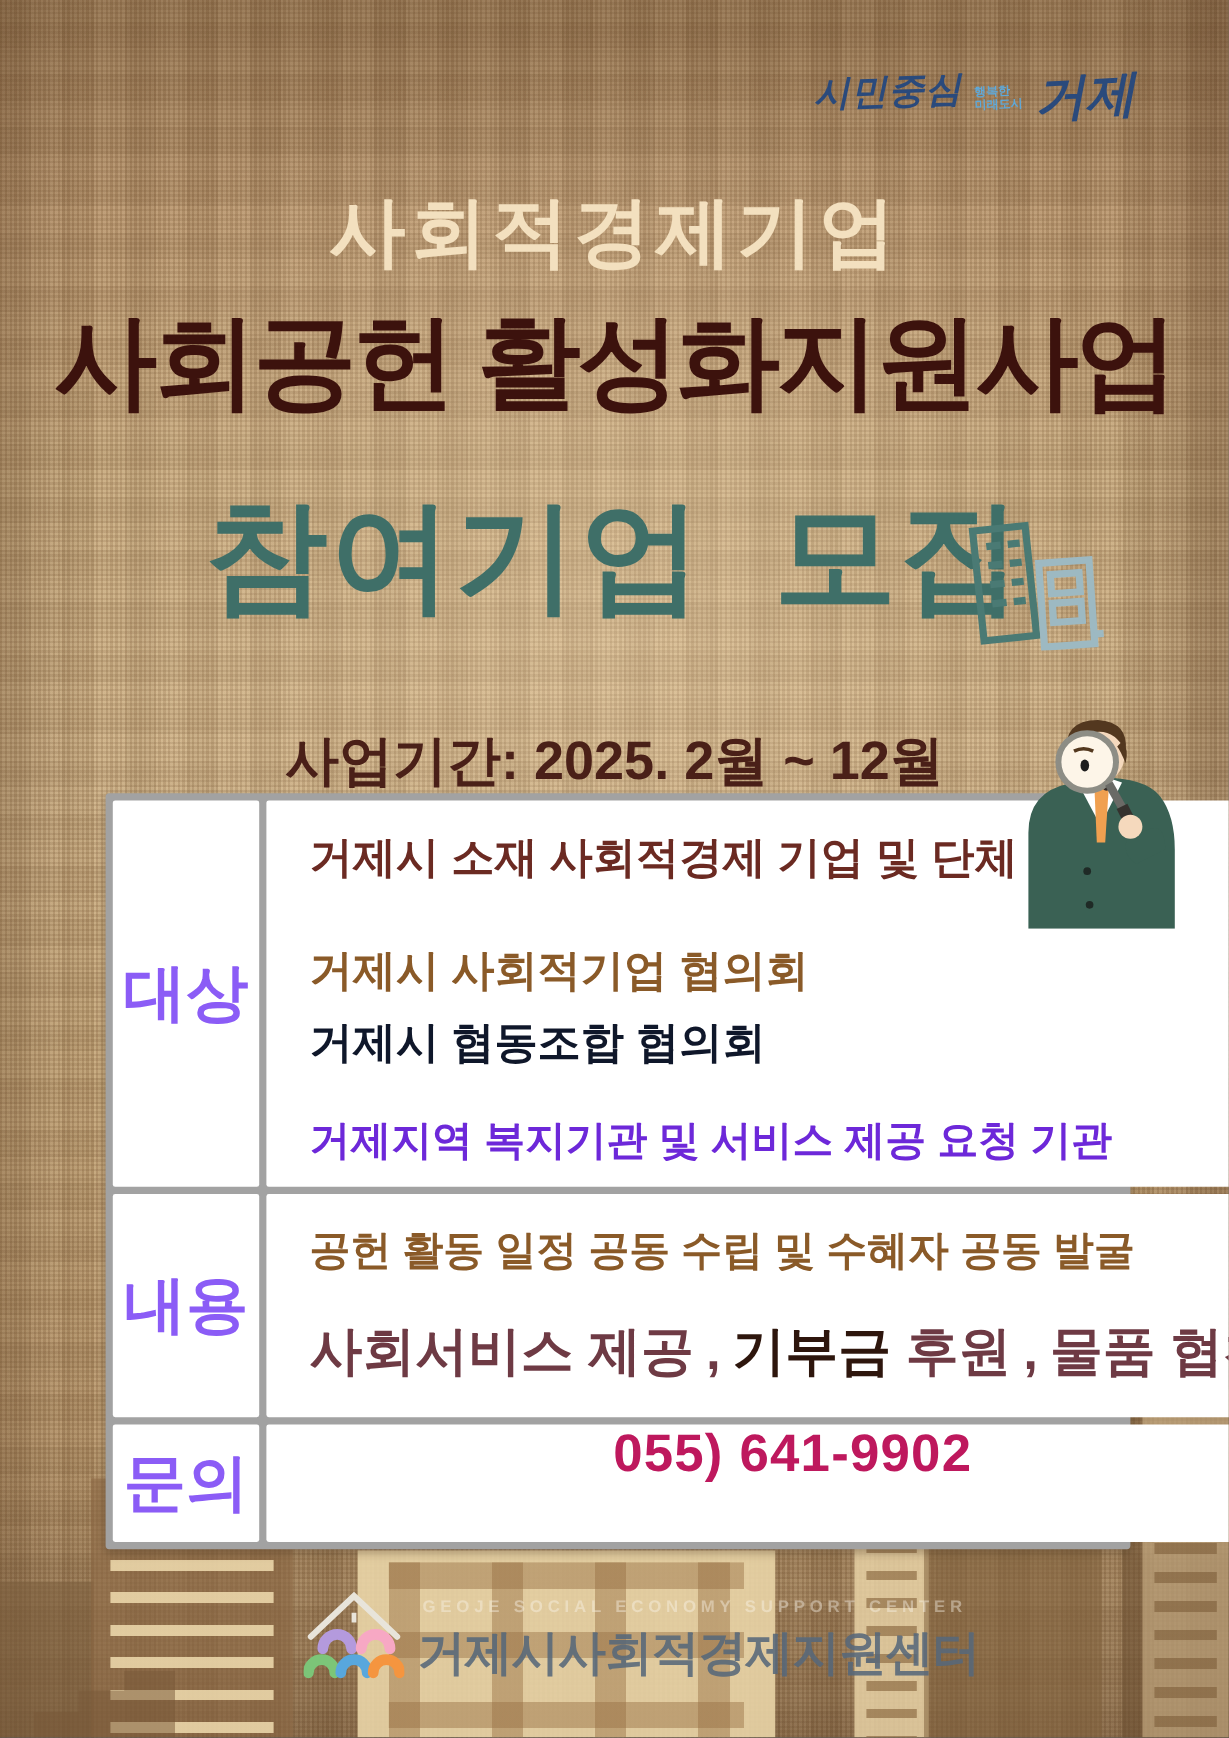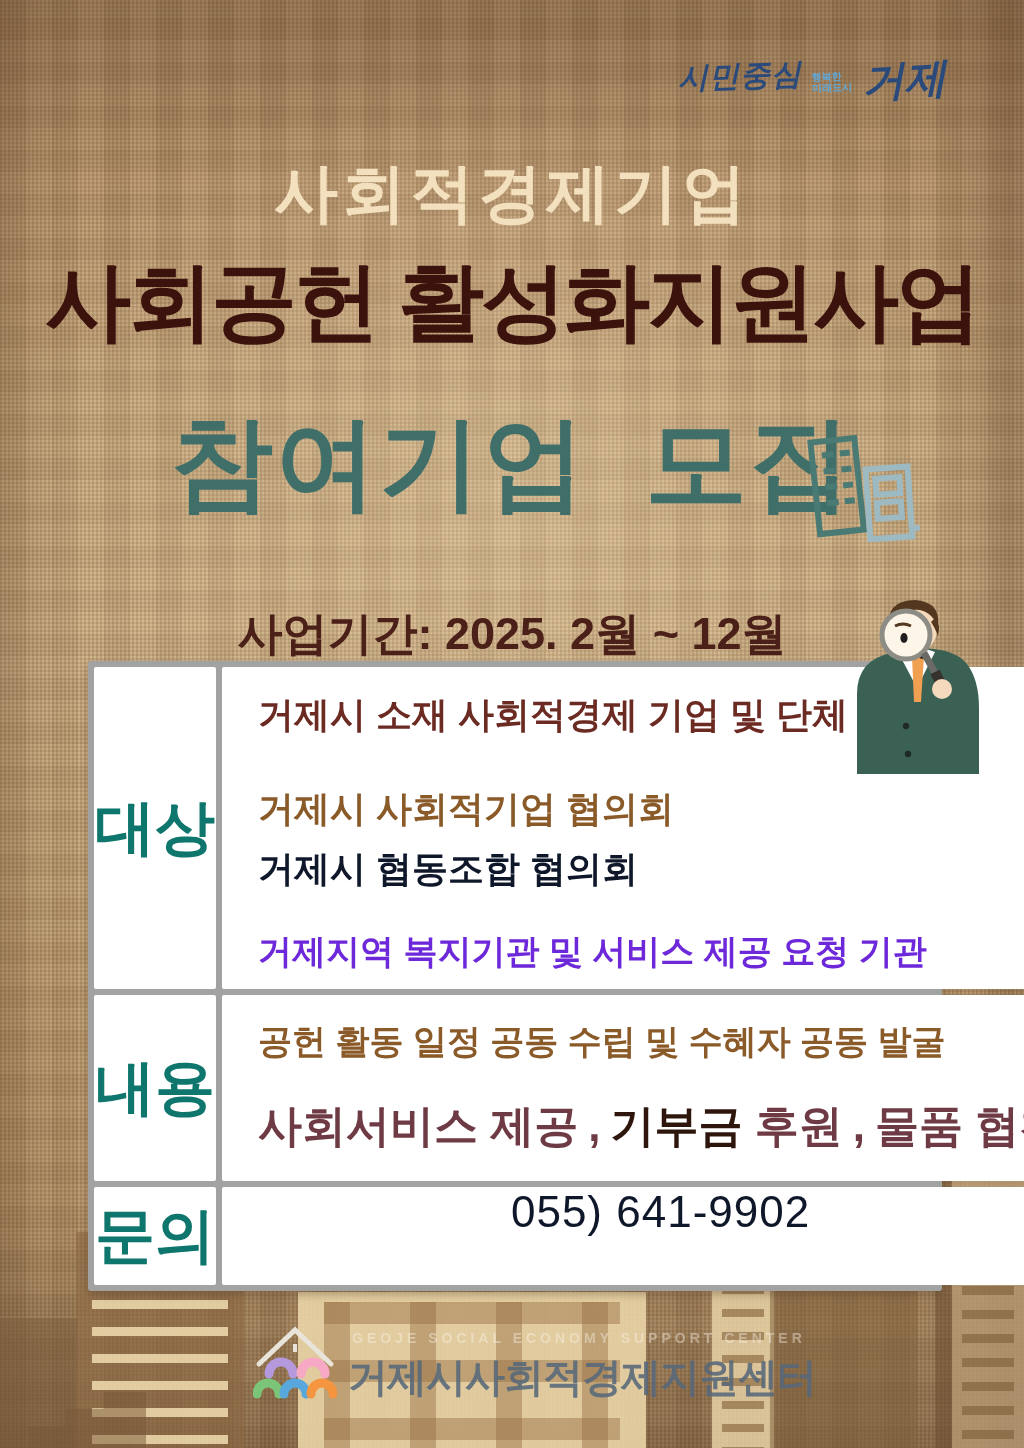--- a/index.html
+++ b/index.html
@@ -36,33 +36,33 @@
   .bldg-icon{position:absolute;left:798px;top:434px;}
   
   .info-table{
     position:absolute;left:88px;top:661px;width:854px;height:630px;
     background:#a2a2a2;box-sizing:border-box;padding:6px;
     display:grid;grid-template-columns:122px 1fr;grid-template-rows:322px 186px 1fr;gap:6px;
     box-shadow:0 3px 8px rgba(60,40,20,.35);border-radius:3px;
   }
   .cell{background:#ffffff;border-radius:2px;}
   .cell.label{display:flex;align-items:center;justify-content:center;
-    font-size:60px;font-weight:bold;color:#0f766e;}
+    font-size:52px;font-weight:bold;color:#8b5cf6;}
   .cell.content{display:flex;flex-direction:column;box-sizing:border-box;padding-left:36px;}
   .t-line{font-weight:bold;line-height:44px;white-space:nowrap;}
   .t-line1{font-size:36px;color:#6b2a22;margin-top:26px;}
   .t-line2{font-size:36px;color:#8a5a28;margin-top:50px;}
   .t-line3{font-size:36px;color:#0f172a;margin-top:16px;}
   .t-line4{font-size:34px;color:#6d28d9;margin-top:38px;}
   .c-line1{font-size:34px;font-weight:bold;color:#8a5a28;margin-top:24px;white-space:nowrap;}
   .c-line2{font-size:44px;font-weight:bold;margin-top:32px;white-space:nowrap;color:#6e3a44;}
   .c-line2 .dark{color:#2e160d;}
   .c-line2 .comma{margin:0 10px;}
   .inq{display:flex;align-items:center;}
-  .phone{font-size:44px;font-weight:normal;color:#0f172a;letter-spacing:1px;}
+  .phone{font-size:44px;font-weight:bold;color:#be185d;letter-spacing:1px;}
   
   .man{position:absolute;left:843px;top:596px;}
   
   .bld{position:absolute;}
   .bld .win{position:absolute;}
   .b1{left:0;top:1318px;width:78px;height:130px;background:rgba(122,92,60,.55);}
   .b2{left:76px;top:1232px;width:168px;height:216px;background:rgba(138,104,68,.62);}
   .b2 .win{left:16px;right:16px;top:14px;bottom:0;
     background:repeating-linear-gradient(180deg, rgba(240,220,175,.85) 0 9px, rgba(0,0,0,0) 9px 27px);}
   .bstep{left:28px;top:1392px;width:118px;height:56px;background:rgba(120,88,55,.5);

